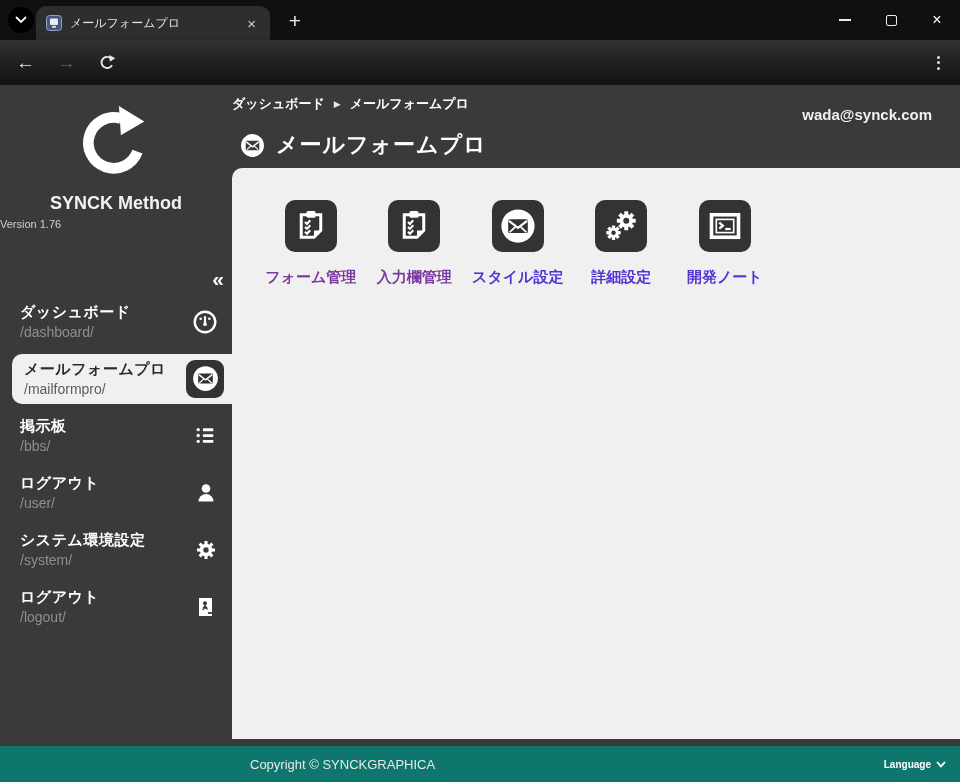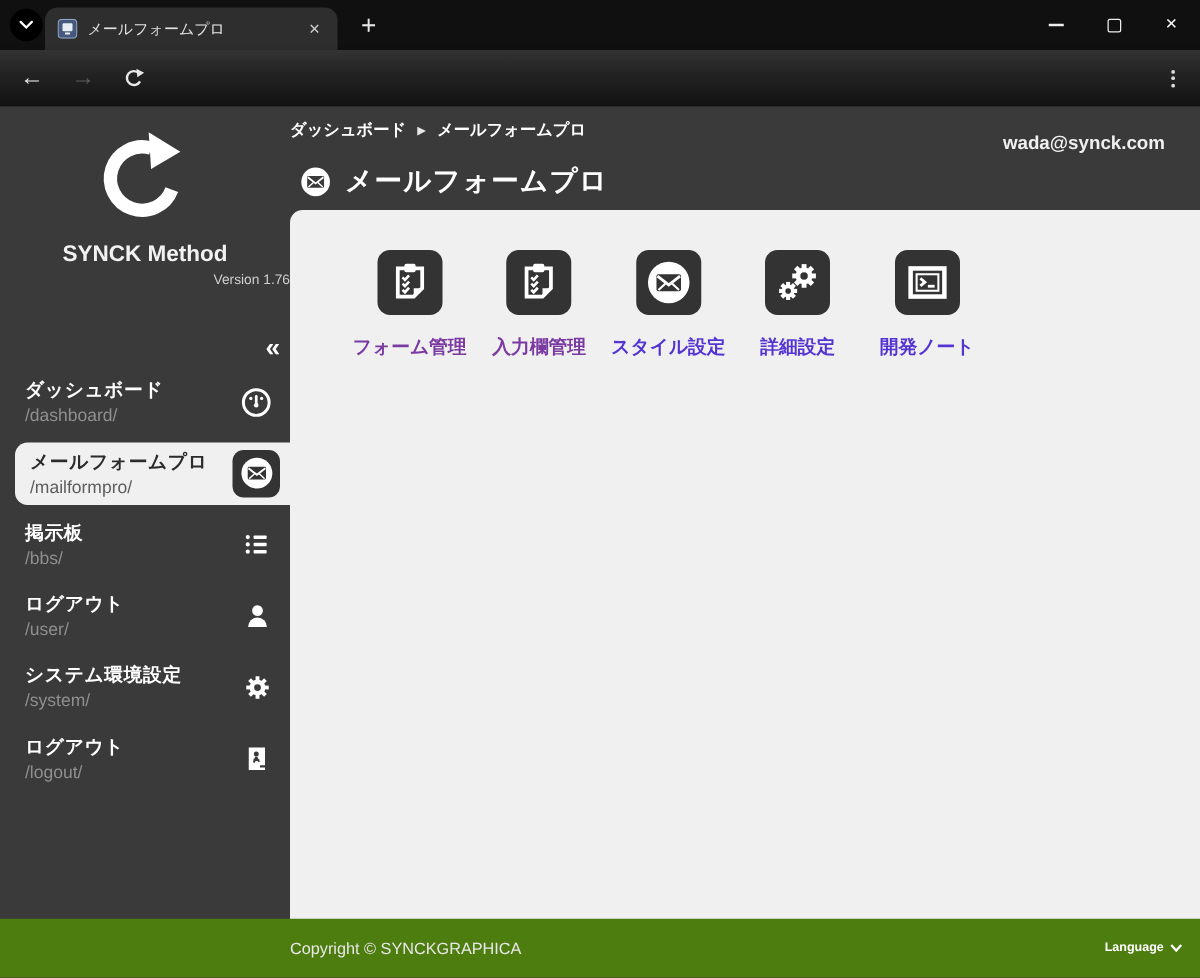--- a/index.html
+++ b/index.html
@@ -38,21 +38,21 @@
   .kebab { display:flex; flex-direction:column; gap:2.5px; padding:4px; }
   .kebab i { width:3px; height:3px; border-radius:50%; background:#ddd; }
 
   
   .app { position:absolute; top:85px; left:0; right:0; bottom:0; background:#3a3a3a; }
 
   
   .sidebar { position:absolute; left:0; top:0; bottom:0; width:232px; }
   .logo { width:78px; height:78px; margin:16px auto 0; display:block; }
   .brand { text-align:center; color:#f2f2f2; font-size:18px; font-weight:bold; margin-top:14px; }
-  .version { text-align:right; color:#cfcfcf; font-size:11px; margin-top:4px; }
+  .version { text-align:left; color:#cfcfcf; font-size:11px; margin-top:4px; }
   .collapse { position:absolute; top:182px; right:8px; color:#fff; font-size:21px; font-weight:bold;
     cursor:default; }
   .menu { position:absolute; top:208px; left:0; right:0; }
   .item { height:57px; display:flex; align-items:center; padding-left:20px; position:relative; }
   .item-label { color:#fff; font-size:15px; font-weight:bold; letter-spacing:.5px; }
   .item-path { color:#8f8f8f; font-size:14px; margin-top:2px; }
   .item-icon { position:absolute; right:14px; display:flex; }
   .item.active { background:#f0f0f0; margin-left:12px; padding-left:12px; height:50px;
     margin-top:3.5px; margin-bottom:3.5px; border-radius:10px 0 0 10px; }
   .item.active .item-label { color:#2b2b2b; }
@@ -66,31 +66,31 @@
   .breadcrumb { position:absolute; top:10px; left:0; display:flex; align-items:center; gap:9px;
     color:#fff; font-size:13px; font-weight:bold; }
   .bc-sep { font-size:9px; color:#e8e8e8; }
   .user-email { position:absolute; top:21px; right:28px; color:#f0f0f0; font-size:15px; font-weight:bold; }
   .page-title-row { position:absolute; left:8px; bottom:8px; display:flex; align-items:center; gap:11px; }
   .page-title { color:#fff; font-size:22px; font-weight:bold; letter-spacing:1px; }
 
   
   .panel { position:absolute; left:232px; right:0; top:83px; bottom:43px; background:#f0f0f0;
     border-top-left-radius:10px; }
-  .shortcuts { display:flex; padding:32px 0 0 44px; }
+  .shortcuts { display:flex; padding:32px 0 0 27px; }
   .shortcut { width:103.5px; display:flex; flex-direction:column; align-items:center; }
   .icon-tile { width:52px; height:52px; border-radius:10px; background:#333;
     display:flex; align-items:center; justify-content:center; }
   .shortcut-label { margin-top:16px; font-size:15px; font-weight:600; white-space:nowrap; }
   .link-visited { color:#7a3aa2; }
   .link-new { color:#5434d2; }
 
   
-  .footer { position:absolute; left:0; right:0; bottom:0; height:47px; background:#4d7c0f;
-    display:flex; align-items:center; }
+  .footer { position:absolute; left:0; right:0; bottom:0; height:36px; background:#0f766e;
+    display:flex; align-items:center;padding-left:18px; }
   .copyright { margin-left:232px; color:#e8e8e8; font-size:13px; }
   .lang { margin-left:auto; margin-right:14px; display:flex; align-items:center; gap:5px;
     color:#fff; font-size:10px; font-weight:bold; }
 </style>
 </head>
 <body>
 
 <div class="window">
 
   <div class="titlebar">

